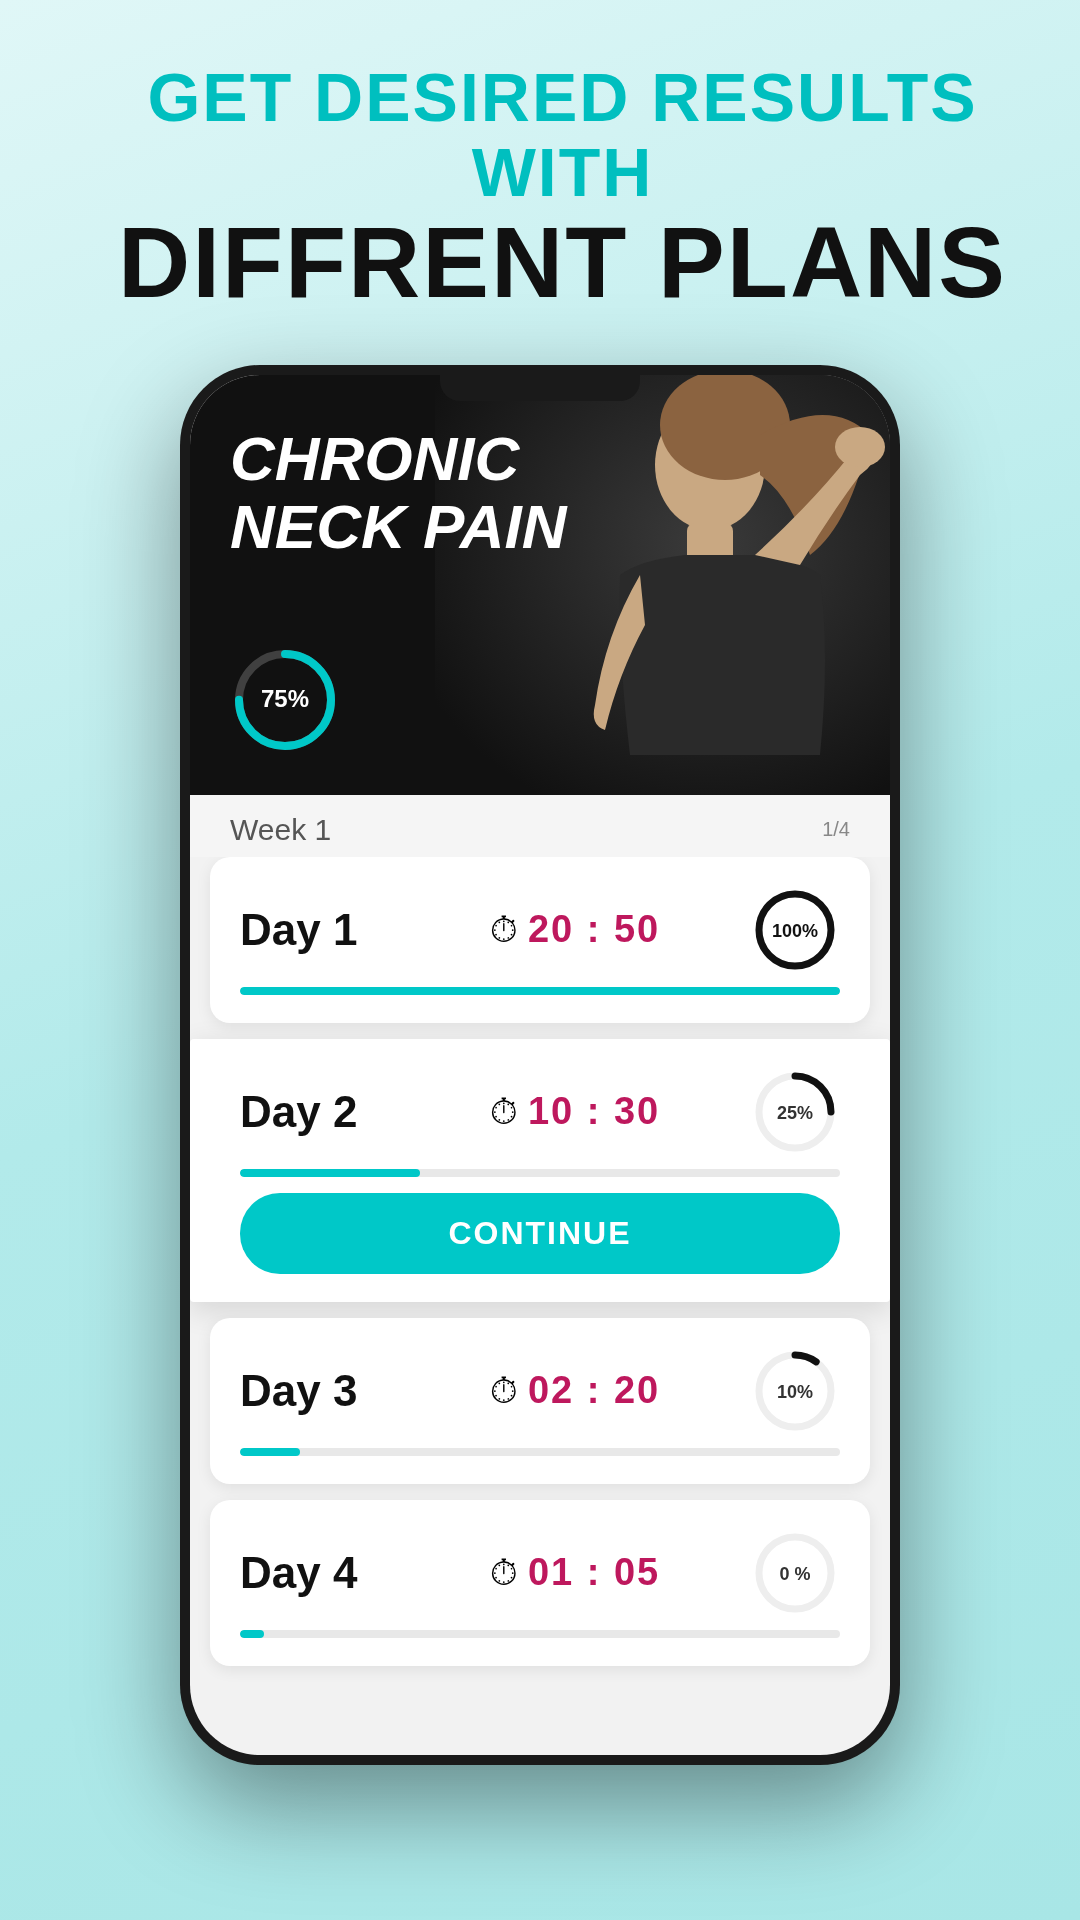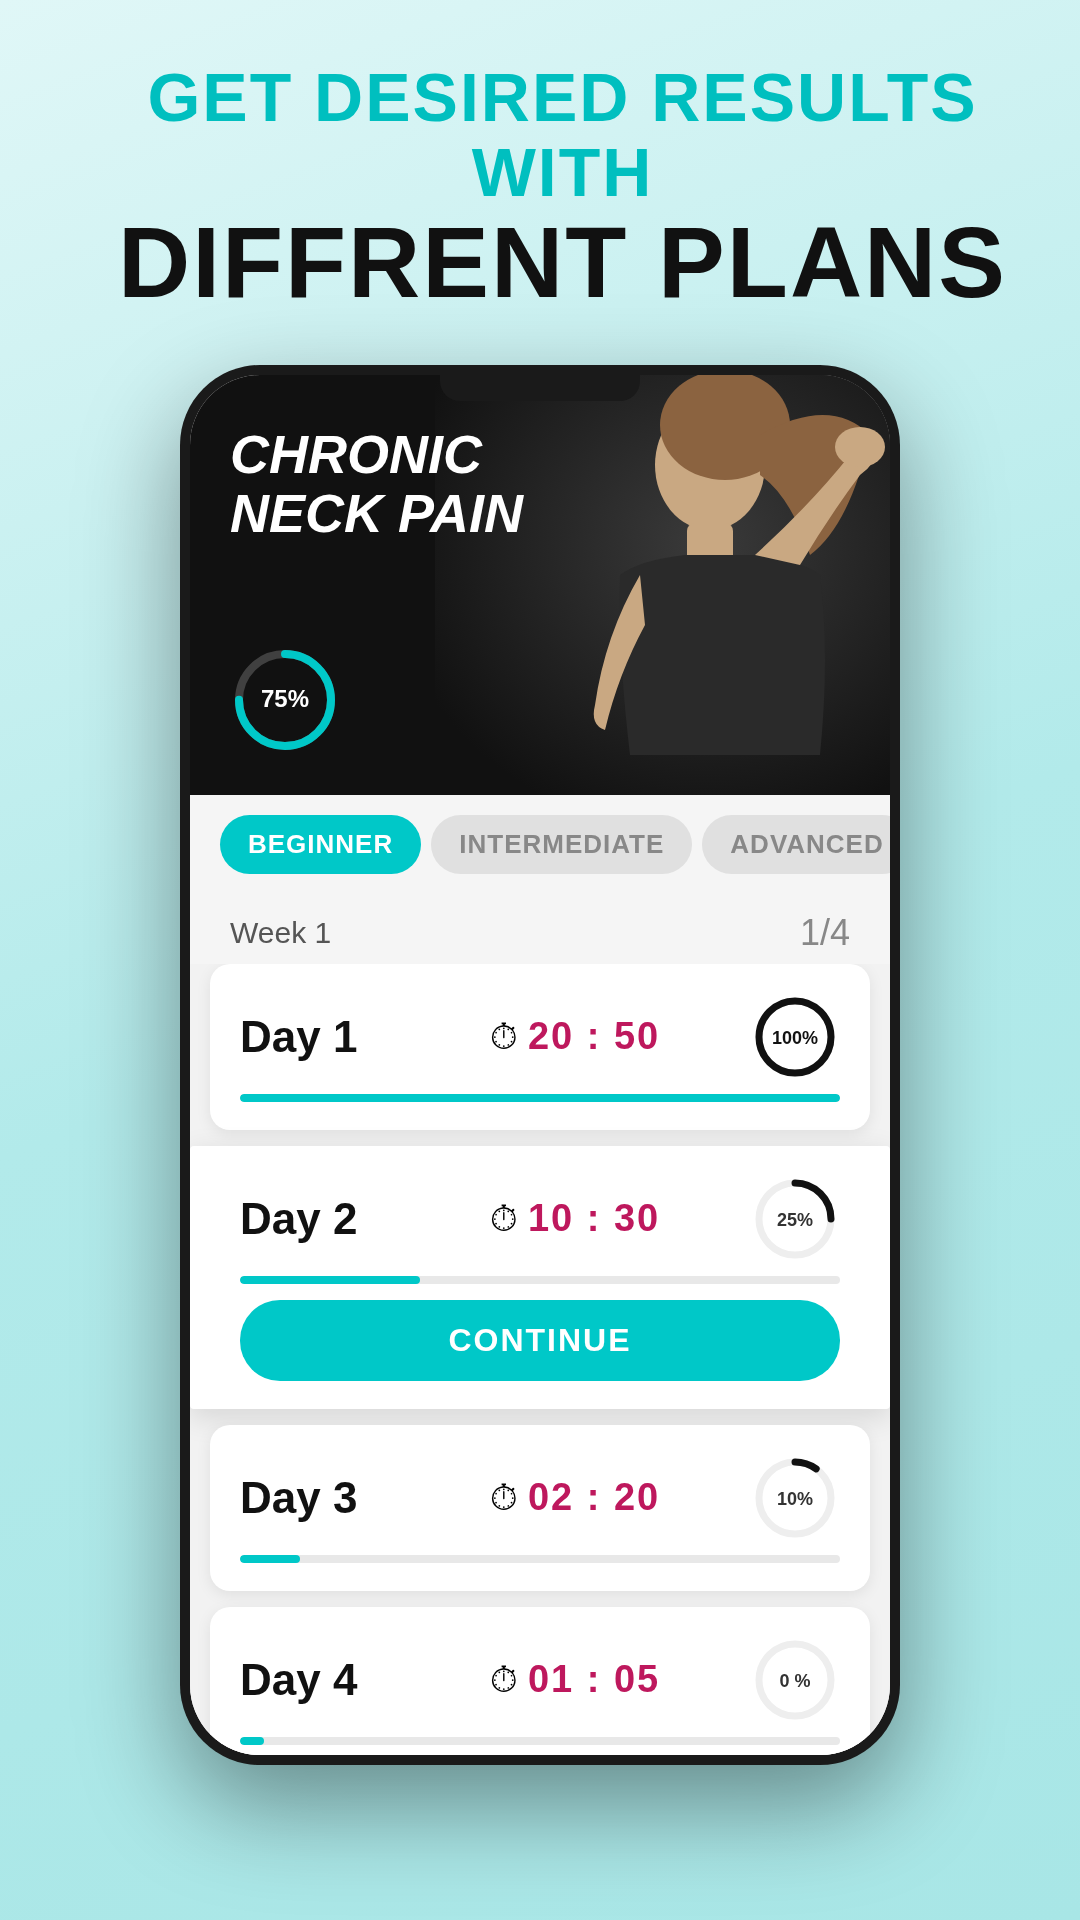--- a/index.html
+++ b/index.html
@@ -124,21 +124,21 @@
     }
 
     .hero-text {
       position: absolute;
       left: 40px;
       top: 50px;
       z-index: 2;
     }
 
     .hero-text h2 {
-      font-size: 54px;
+      font-size: 62px;
       font-weight: 900;
       color: white;
       font-style: italic;
       line-height: 1.1;
       text-transform: uppercase;
     }
 
     .progress-circle {
       position: absolute;
       left: 40px;
@@ -184,21 +184,21 @@
       padding: 18px 40px 10px;
       background: #f5f5f5;
     }
 
     .week-label {
       font-size: 30px;
       color: #555;
     }
 
     .week-progress {
-      font-size: 36px;
+      font-size: 20px;
       color: #888;
     }
 
     
     .days-list {
       background: #f2f2f2;
       overflow: hidden;
     }
 
     .day-card {
@@ -339,25 +339,20 @@
 
           <div class="progress-circle">
             <svg width="110" height="110" viewBox="0 0 110 110">
               <circle cx="55" cy="55" r="46" fill="none" stroke="rgba(255,255,255,0.2)" stroke-width="8"></circle>
               <circle cx="55" cy="55" r="46" fill="none" stroke="#00c8c8" stroke-width="8" stroke-dasharray="288.8" stroke-dashoffset="72.2" stroke-linecap="round" transform="rotate(-90 55 55)"></circle>
               <text x="55" y="62" text-anchor="middle" fill="white" font-size="24" font-weight="700">75%</text>
             </svg>
           </div>
         </div>
 
-        <div class="tabs">
-          <div class="tab active">BEGINNER</div>
-          <div class="tab inactive">INTERMEDIATE</div>
-          <div class="tab inactive">ADVANCED</div>
-        </div>
 
         <div class="week-header">
           <span class="week-label">Week  1</span>
           <span class="week-progress">1/4</span>
         </div>
 
         <div class="days-list">
 
           <div class="day-card">
             <div class="day-row">

